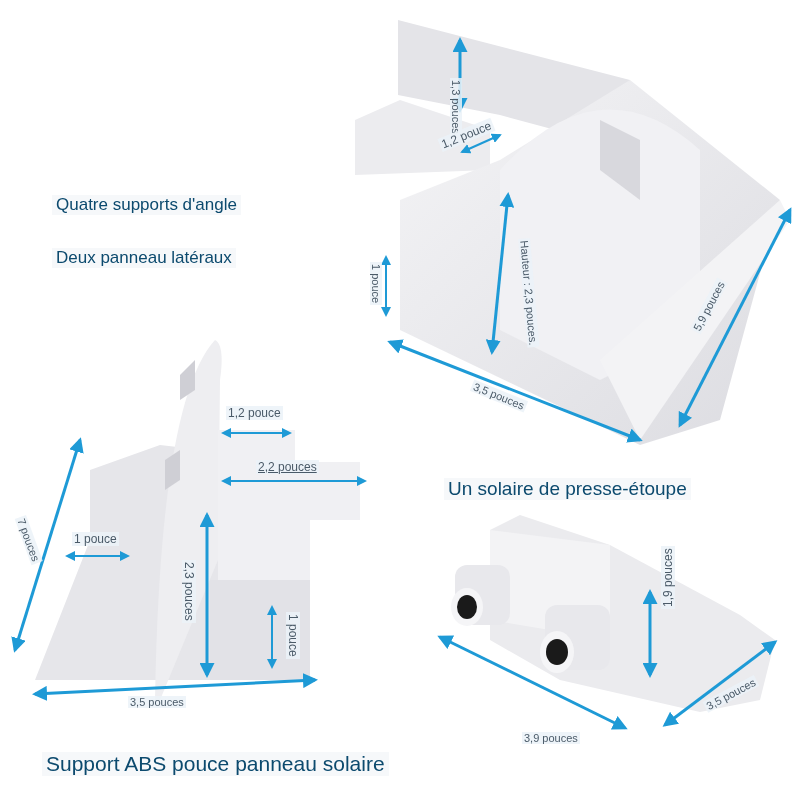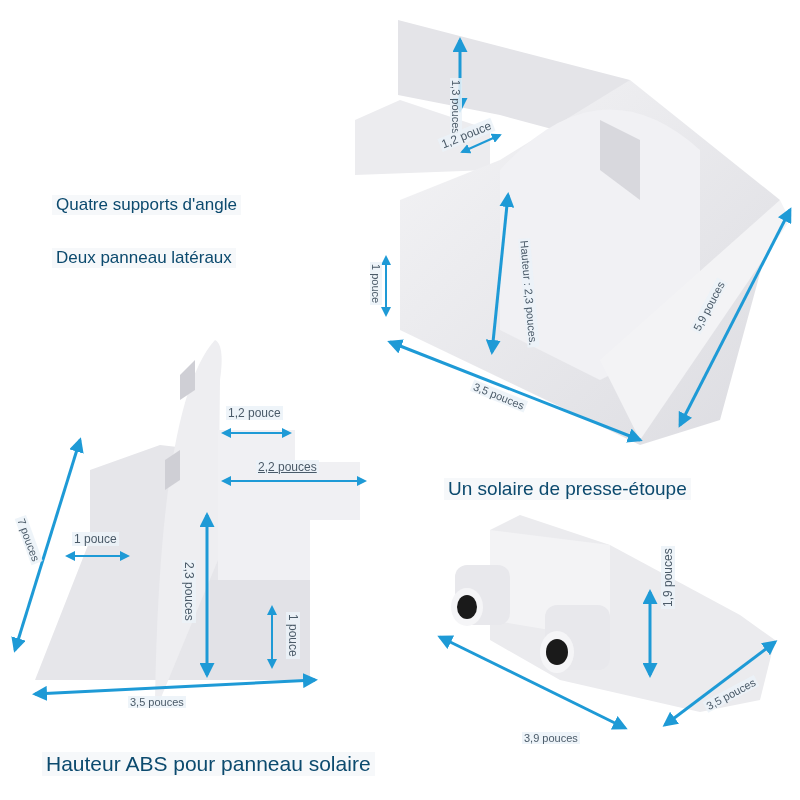--- a/index.html
+++ b/index.html
@@ -79,21 +79,21 @@
   <g stroke="#1e9ad6" stroke-width="3" fill="none">
     <line x1="650" y1="592" x2="650" y2="675" marker-start="url(#ah)" marker-end="url(#ah)"></line>
     <line x1="440" y1="637" x2="625" y2="728" marker-start="url(#ah)" marker-end="url(#ah)"></line>
     <line x1="775" y1="642" x2="665" y2="725" marker-start="url(#ah)" marker-end="url(#ah)"></line>
   </g>
 </svg>
 
 <div class="caption cap-sm" style="left:52px; top:195px;">Quatre supports d'angle</div>
 <div class="caption cap-sm" style="left:52px; top:248px;">Deux panneau latéraux</div>
 <div class="caption cap-sm" style="left:444px; top:478px; font-size:19px;">Un solaire de presse-étoupe</div>
-<div class="caption cap-lg" style="left:42px; top:752px;">Hauteur ABS pour panneau solaire</div>
+<div class="caption cap-lg" style="left:42px; top:752px;">Support ABS pouce panneau solaire</div>
 
 <div class="dim" style="left:462px; top:78px; transform:rotate(90deg); transform-origin:left top;">1,3 pouces</div>
 <div class="dim dim-md" style="left:438px; top:128px; transform:rotate(-22deg);">1,2 pouce</div>
 <div class="dim" style="left:382px; top:262px; transform:rotate(90deg); transform-origin:left top;">1 pouce</div>
 <div class="dim" style="left:530px; top:238px; transform:rotate(85deg); transform-origin:left top;">Hauteur : 2,3 pouces.</div>
 <div class="dim" style="left:680px; top:300px; transform:rotate(-62deg);">5,9 pouces</div>
 <div class="dim" style="left:470px; top:390px; transform:rotate(22deg);">3,5 pouces</div>
 
 <div class="dim dim-md" style="left:226px; top:406px;">1,2 pouce</div>
 <div class="dim dim-md" style="left:256px; top:460px;text-decoration:underline;">2,2 pouces</div>

